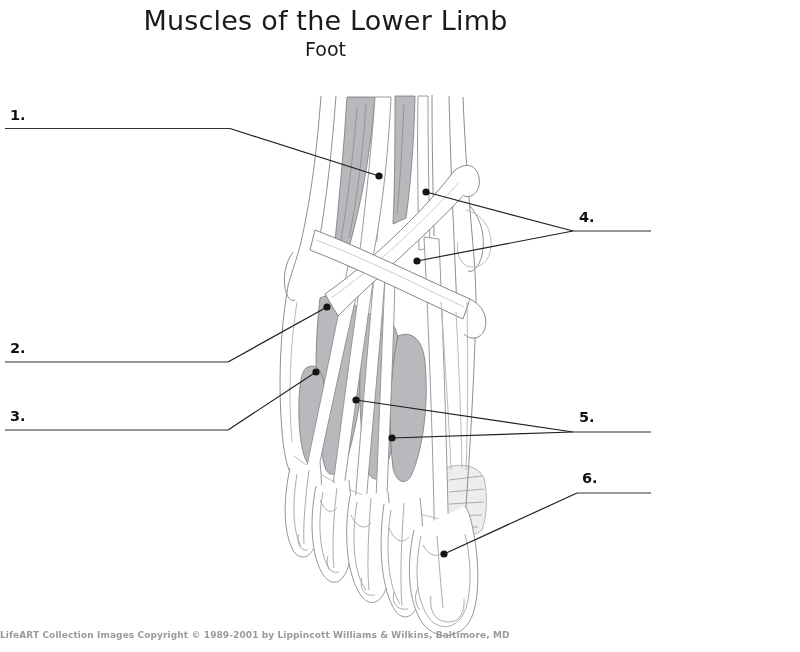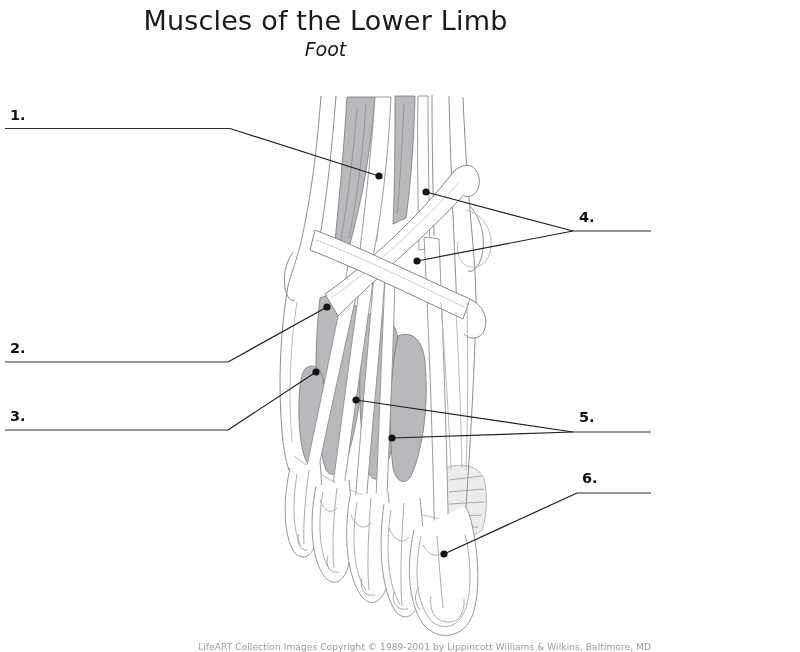--- a/index.html
+++ b/index.html
@@ -10,31 +10,31 @@
     font-family:"DejaVu Sans","Liberation Sans",sans-serif;
     overflow:hidden;
   }
   .hdr{position:absolute;top:6px;left:0;width:100%;text-align:center;}
   .title{
     font-size:27px;color:var(--title-color,#1a1a1a);
     font-weight:normal;letter-spacing:0.2px;line-height:1.1;
   }
   .subtitle{
     font-size:19px;color:var(--title-color,#1a1a1a);
-    font-weight:normal;margin-top:2px;font-style:italic;
+    font-weight:normal;margin-top:2px;
   }
   .figure-svg{position:absolute;top:0;left:0;}
   .num-label{
     position:absolute;
     font-size:14.5px;font-weight:bold;color:var(--label-color,#111111);
     line-height:15px;
   }
   .footer{
-    position:absolute;bottom:0;left:0;width:100%;text-align:right;
-    font-size:9px;color:var(--footer-color,#9a9a9a);letter-spacing:0.1px;
+    position:absolute;bottom:12px;left:0;width:100%;text-align:left;
+    font-size:9px;color:var(--footer-color,#9a9a9a);letter-spacing:0.1px;font-weight:bold;
   }
   
   .outline{stroke:var(--artwork-stroke,#8e8e92);fill:none;stroke-width:1;}
   .faint{stroke:#b2b2b5;fill:none;stroke-width:0.9;}
   .muscle{fill:var(--muscle-fill,#b9b9bd);stroke:#77777b;stroke-width:0.8;}
   .muscle-line{stroke:#8a8a8e;fill:none;stroke-width:0.8;}
   .tendon{fill:#ffffff;stroke:#8e8e92;stroke-width:0.9;}
   .band{fill:#ffffff;stroke:#85858a;stroke-width:1;}
   .band-inner{stroke:#c0c0c3;fill:none;stroke-width:0.8;}
   .toe{fill:#ffffff;stroke:#97979b;stroke-width:1;}

